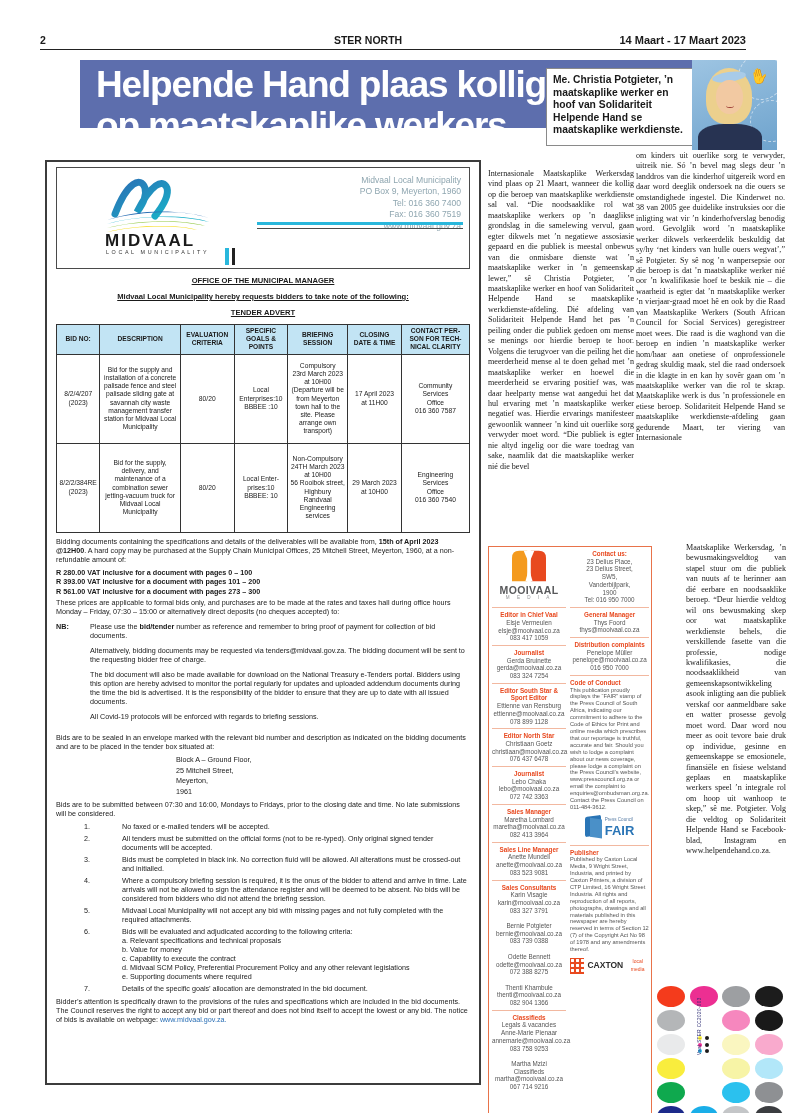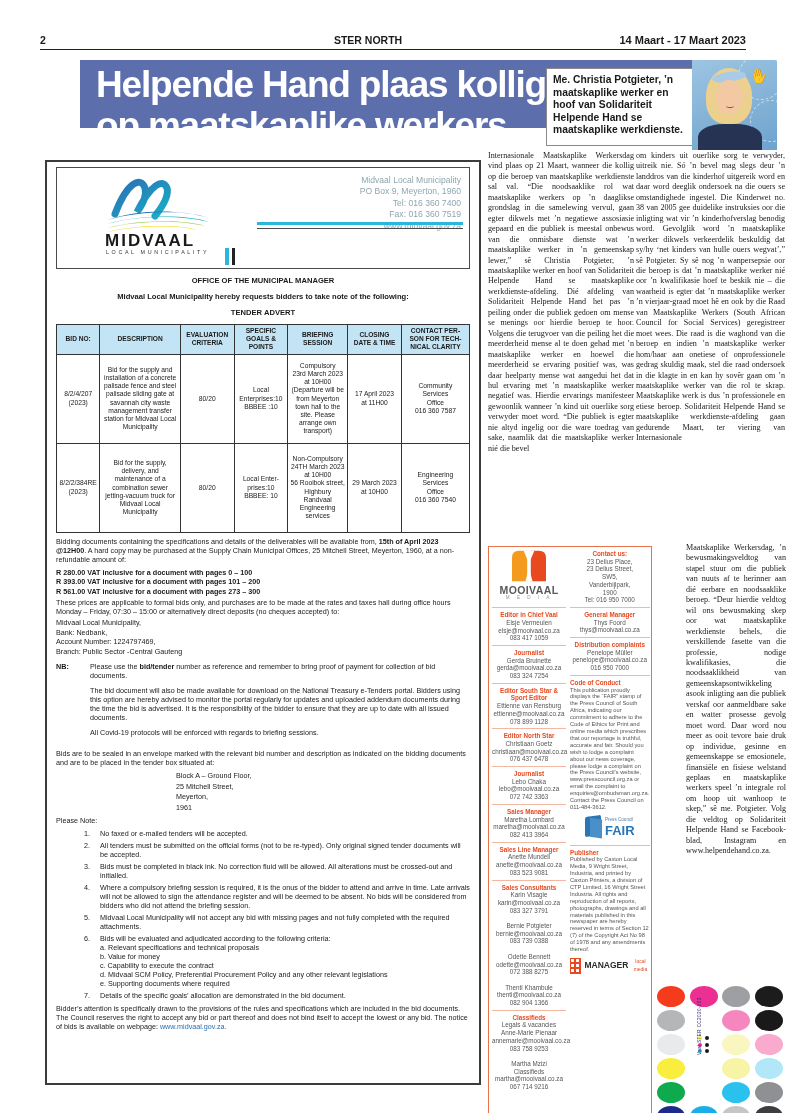--- a/index.html
+++ b/index.html
@@ -31,43 +31,43 @@
   .lh{position:relative;border:1px solid #4a4a4a;height:100px;margin-bottom:4px;}
   .lh .addr{position:absolute;right:8px;top:7px;text-align:right;color:#8fa6b0;font-size:8.6px;line-height:11.4px;}
   .lh .rules{position:absolute;left:200px;right:6px;top:54px;}
   .rule1{height:3px;background:#29b7dc;margin-bottom:2.5px;}
   .rule2{height:1.5px;background:#4a4a4a;}
   .bars{position:absolute;left:168px;bottom:3px;display:flex;gap:3px;}
   .bars i{display:block;width:4px;height:17px;background:#29b7dc;}
   .bars i+i{width:2.5px;background:#222;}
   .clin{text-align:center;font-weight:bold;font-size:7.4px;margin:5px 0 2px;}
   .clin .em{color:#b5372a;}
-  .ctitle{text-align:center;font-weight:bold;font-size:7.6px;margin:7px 0;}
+  .ctitle{text-align:center;font-weight:bold;text-decoration:underline;font-size:7.6px;margin:7px 0;}
   table.tnd{width:100%;border-collapse:collapse;table-layout:fixed;font-size:6.7px;line-height:8.2px;margin-top:2px;}
   .tnd th,.tnd td{border:1px solid #333;padding:2px 1.5px;text-align:center;vertical-align:middle;white-space:pre-line;}
   .tnd th{background:#c2e4f4;font-size:6.6px;}
   .tnd .c0{width:10.5%}.tnd .c1{width:19.5%}.tnd .c2{width:13%}.tnd .c3{width:13%}.tnd .c4{width:14.5%}.tnd .c5{width:13%}.tnd .c6{width:16.5%}
   .tnd td{height:84px;}
   .para{margin:4px 0;text-align:left;}
   .bold{font-weight:bold;}
   .pricel{font-weight:bold;line-height:9.5px;}
   .bank{line-height:9.5px;}
   .nb{display:flex;margin:6px 0;}
   .nb .lbl{width:34px;font-weight:bold;}
   .nb .bod{flex:1;}
   .nb .bod p{margin:0 0 6px;}
   .addrblk{margin:1px 0 1px 120px;line-height:9.5px;}
   .note{display:flex;margin:0 0 3px 28px;}
   .note .nn{width:16px;}
-  .note .nt{flex:1;white-space:pre-line;}
+  .note .nt{flex:1;white-space:pre-line;margin-left:22px;}
   .blue{color:#2a6fb5;}
   
   .acol{position:absolute;font-family:"Liberation Serif",serif;font-size:8.1px;line-height:10.45px;
         text-align:justify;overflow:hidden;}
-  #col1{left:488px;top:151px;width:146px;height:392px;font-family:Liberation Serif, serif;}
+  #col1{left:488px;top:169px;width:146px;height:392px;font-family:Liberation Serif, serif;}
   #col2{left:636px;top:151px;width:149px;height:392px;}
   #col3{left:686px;top:543px;width:100px;height:438px;}
   
   .media{position:absolute;left:488px;top:546px;width:164px;height:636px;border:1px solid #e8734a;
          box-sizing:border-box;padding:0 3px;display:flex;gap:4px;font-size:6.3px;line-height:7.7px;
          text-align:center;color:#555;overflow:hidden;}
   .mcl{width:74px;}
   .mcr{flex:1;}
   .mrole{color:#e8491f;font-weight:bold;}
   .mlines{white-space:pre-line;}
@@ -235,47 +235,42 @@
         </tbody>
     </table>
 
     <p class="para"><span>Bidding documents containing the specifications and details of the deliverables will be available from, </span><span class="bold">15th of April 2023 @12H00</span><span>. A hard copy may be purchased at the Supply Chain Municipal Offices, 25 Mitchell Street, Meyerton, 1960, at a non-refundable amount of:</span></p>
     <div>
         <div class="pricel">R 280.00 VAT inclusive for a document with pages    0 – 100</div>
         <div class="pricel">R 393.00 VAT inclusive for a document with pages 101 – 200</div>
         <div class="pricel">R 561.00 VAT inclusive for a document with pages 273 – 300</div>
       </div>
     <p class="para" style="margin:2px 0">These prices are applicable to formal bids only, and purchases are to be made at the rates and taxes hall during office hours Monday – Friday, 07:30 – 15:00 or alternatively direct deposits (no cheques accepted) to:</p>
-    <div>
-        <div class="bank">Midvaal Local Municipality,</div>
-        <div class="bank">Bank: Nedbank,</div>
-        <div class="bank">Account Number: 1224797469,</div>
-        <div class="bank">Branch: Public Sector -Central Gauteng</div>
-      </div>
 
     <div class="nb">
       <span class="lbl">NB:</span>
       <div class="bod">
         <p><span>Please use the </span><span class="bold">bid/tender</span><span> number as reference and remember to bring proof of payment for collection of bid documents.</span></p>
         <div>
+            <p>Alternatively, bidding documents may be requested via tenders@midvaal.gov.za. The bidding document will be sent to the requesting bidder free of charge.</p>
             <p>The bid document will also be made available for download on the National Treasury e-Tenders portal. Bidders using this option are hereby advised to monitor the portal regularly for updates and uploaded addendum documents during the time the bid is advertised. It is the responsibility of the bidder to ensure that they are up to date with all issued documents.</p>
             <p>All Covid-19 protocols will be enforced with regards to briefing sessions.</p>
           </div>
       </div>
     </div>
 
     <p class="para">Bids are to be sealed in an envelope marked with the relevant bid number and description as indicated on the bidding documents and are to be placed in the tender box situated at:</p>
     <div>
         <div class="addrblk">Block A – Ground Floor,</div>
         <div class="addrblk">25 Mitchell Street,</div>
         <div class="addrblk">Meyerton,</div>
         <div class="addrblk">1961</div>
       </div>
-
-    <p class="para">Please Note:</p>
+    <p class="para">Bids are to be submitted between 07:30 and 16:00, Mondays to Fridays, prior to the closing date and time. No late submissions will be considered.</p>
+
     <div>
         <div class="note">
         <span class="nn">1.</span>
         <span class="nt">No faxed or e-mailed tenders will be accepted.</span>
       </div>
         <div class="note">
         <span class="nn">2.</span>
         <span class="nt">All tenders must be submitted on the official forms (not to be re-typed). Only original signed tender documents will be accepted.</span>
       </div>
         <div class="note">
@@ -427,21 +422,21 @@
         <div class="fair">
           <span class="fairbk"></span>
           <span class="fairtx"><span class="s" style="display:block">Press Council</span><span class="b">FAIR</span></span>
         </div>
       </div>
       <div class="msec">
         <div class="mrole" style="text-align:left">Publisher</div>
         <div class="mpara">Published by Caxton Local Media, 9 Wright Street, Industria, and printed by Caxton Printers, a division of CTP Limited, 16 Wright Street Industria. All rights and reproduction of all reports, photographs, drawings and all materials published in this newspaper are hereby reserved in terms of Section 12 (7) of the Copyright Act No 98 of 1978 and any amendments thereof.</div>
         <div class="caxrow">
           <span class="caxsq"></span>
-          <span class="caxname">MANAGER</span>
+          <span class="caxname">CAXTON</span>
           <span class="caxsub">local media</span>
         </div>
       </div>
     </div>
   </div>
 
   <div class="dots">
       <div class="dotcell">
         <span class="dot" style="background: rgb(244, 59, 28);"></span>
       </div>

